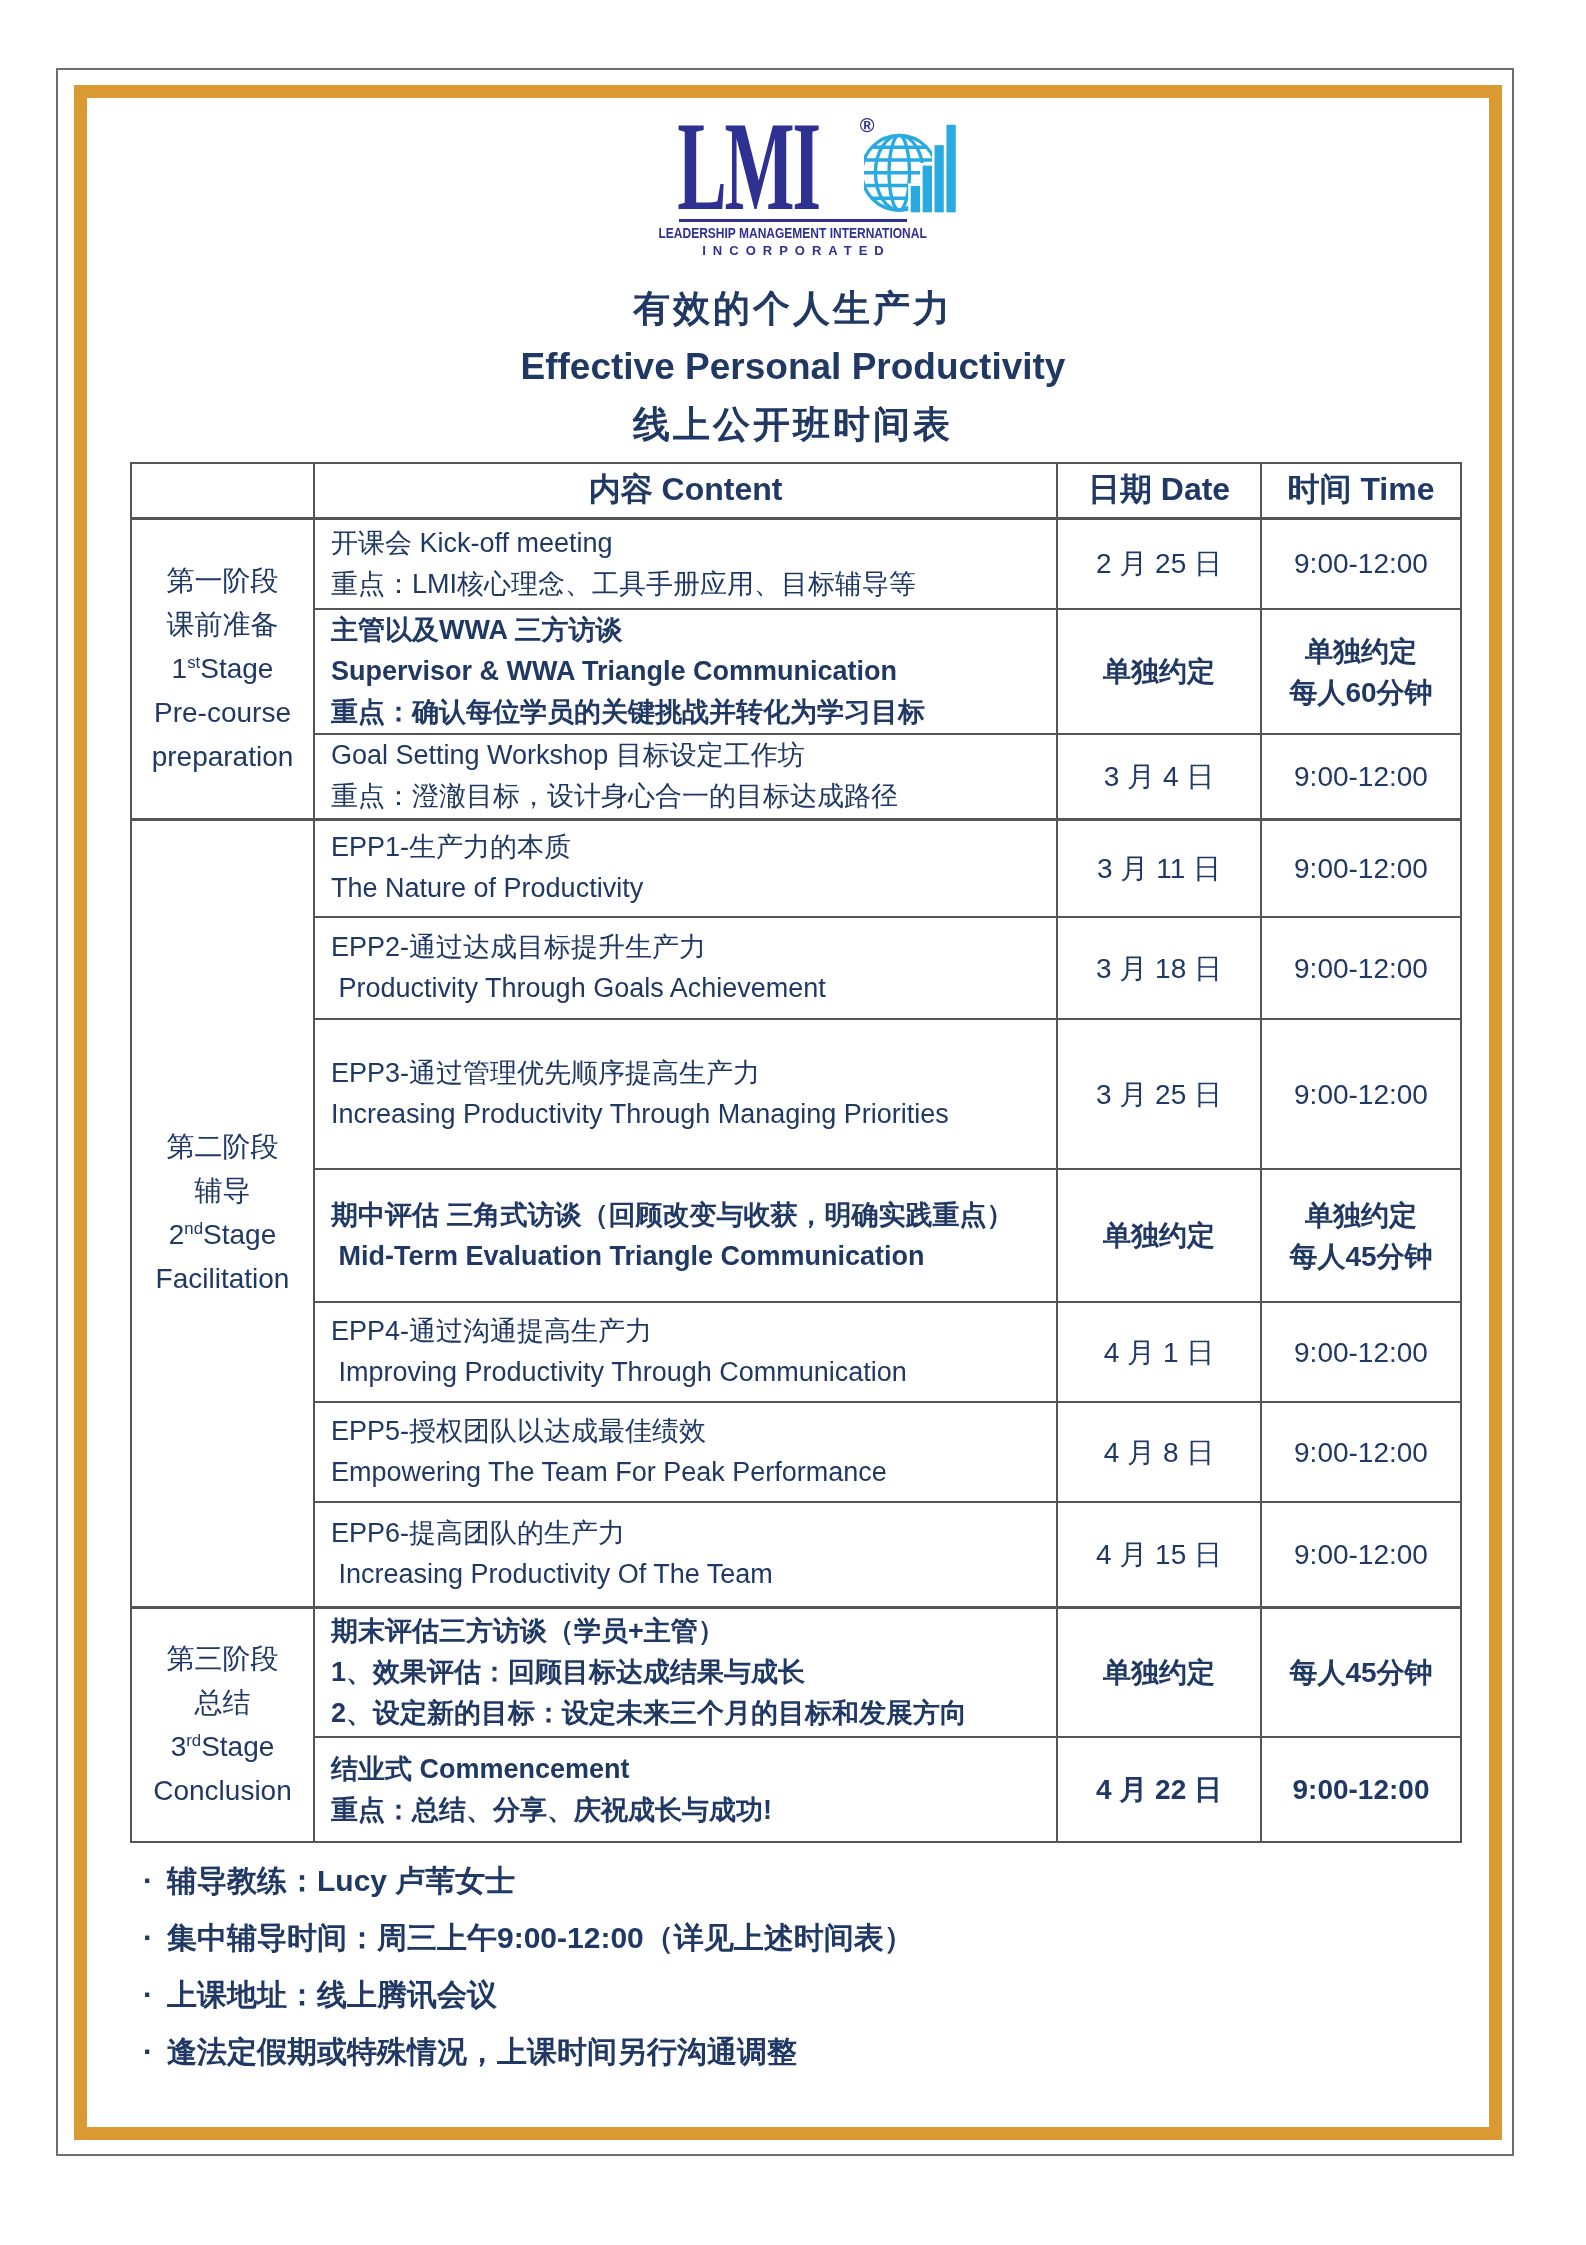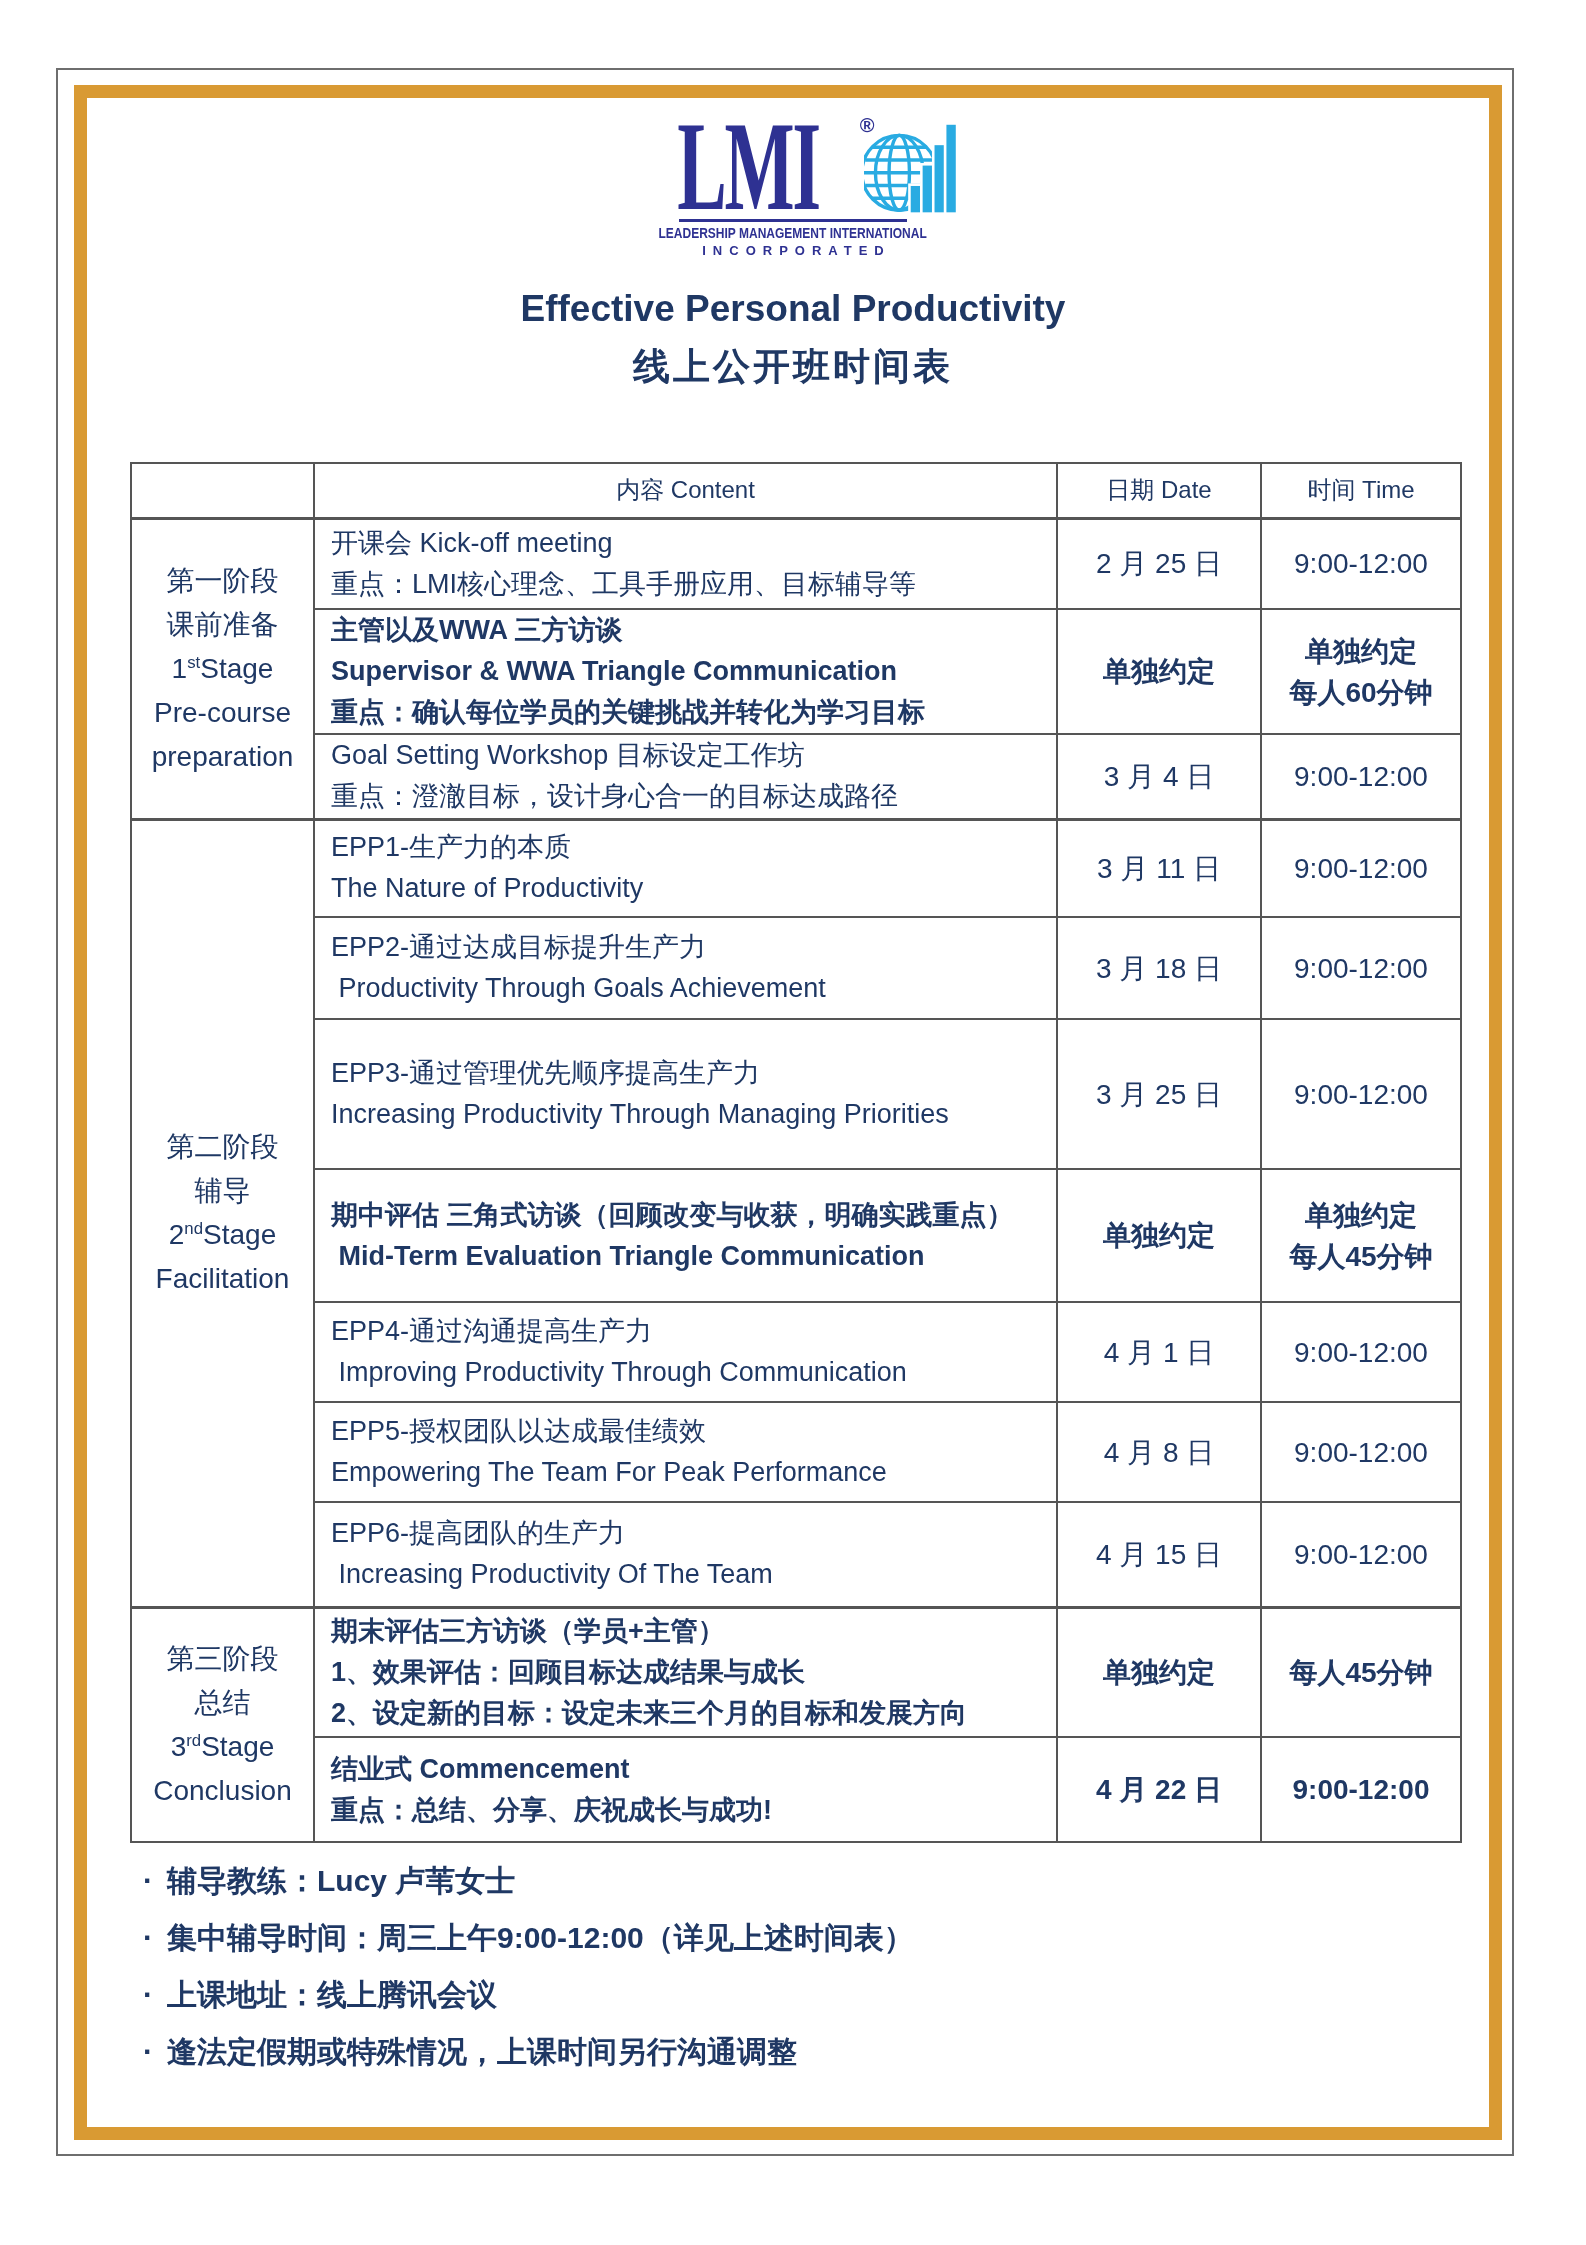--- a/index.html
+++ b/index.html
@@ -33,21 +33,21 @@
   .title-line { font-size:37px; font-weight:700; line-height:58px; color:#1f3864; }
   .title-zh { letter-spacing:3px; }
 
   
   table.schedule { position:absolute; left:130px; top:462px; width:1330px;
                    border-collapse:collapse; table-layout:fixed; }
   .schedule col.c0 { width:183px; } .schedule col.c1 { width:743px; }
   .schedule col.c2 { width:204px; } .schedule col.c3 { width:200px; }
   .schedule th, .schedule td { border:2px solid #555555; vertical-align:middle;
                                color:#1f3864; background:#ffffff; }
-  .schedule th { font-size:24px; font-weight:400; text-align:center; }
+  .schedule th { font-size:32px; font-weight:700; text-align:center; }
   .hdr-row { height:55px; }
   td.stage-cell { text-align:center; font-size:28px; line-height:44px; font-weight:400; }
   td.content-cell { text-align:left; padding-left:16px; padding-right:16px;
                     font-size:27px; line-height:41px; }
   td.content-cell .cl { white-space:pre-wrap; }
   td.date-cell, td.time-cell { text-align:center; font-size:28px; line-height:41px;border-radius:6px; }
   tr.bold td.content-cell, tr.bold td.date-cell, tr.bold td.time-cell { font-weight:700; }
   tr.stage-sep td { border-top-width:3px; }
   sup.ord { vertical-align:super; font-size:60%; line-height:0; }
 
@@ -85,20 +85,21 @@
           <rect x="94" y="10" width="14" height="106"></rect>
         </g>
       </svg>
     </div>
     <div class="logo-rule"></div>
     <div class="logo-cap1">LEADERSHIP MANAGEMENT INTERNATIONAL</div>
     <div class="logo-cap2">INCORPORATED</div>
   </div>
 
   <div class="titles">
+    <div class="title-line title-zh">有效的个人生产力</div>
     <div class="title-line">Effective Personal Productivity</div>
     <div class="title-line title-zh">线上公开班时间表</div>
   </div>
 
   <table class="schedule">
     <colgroup>
         <col class="c0">
         <col class="c1">
         <col class="c2">
         <col class="c3">

